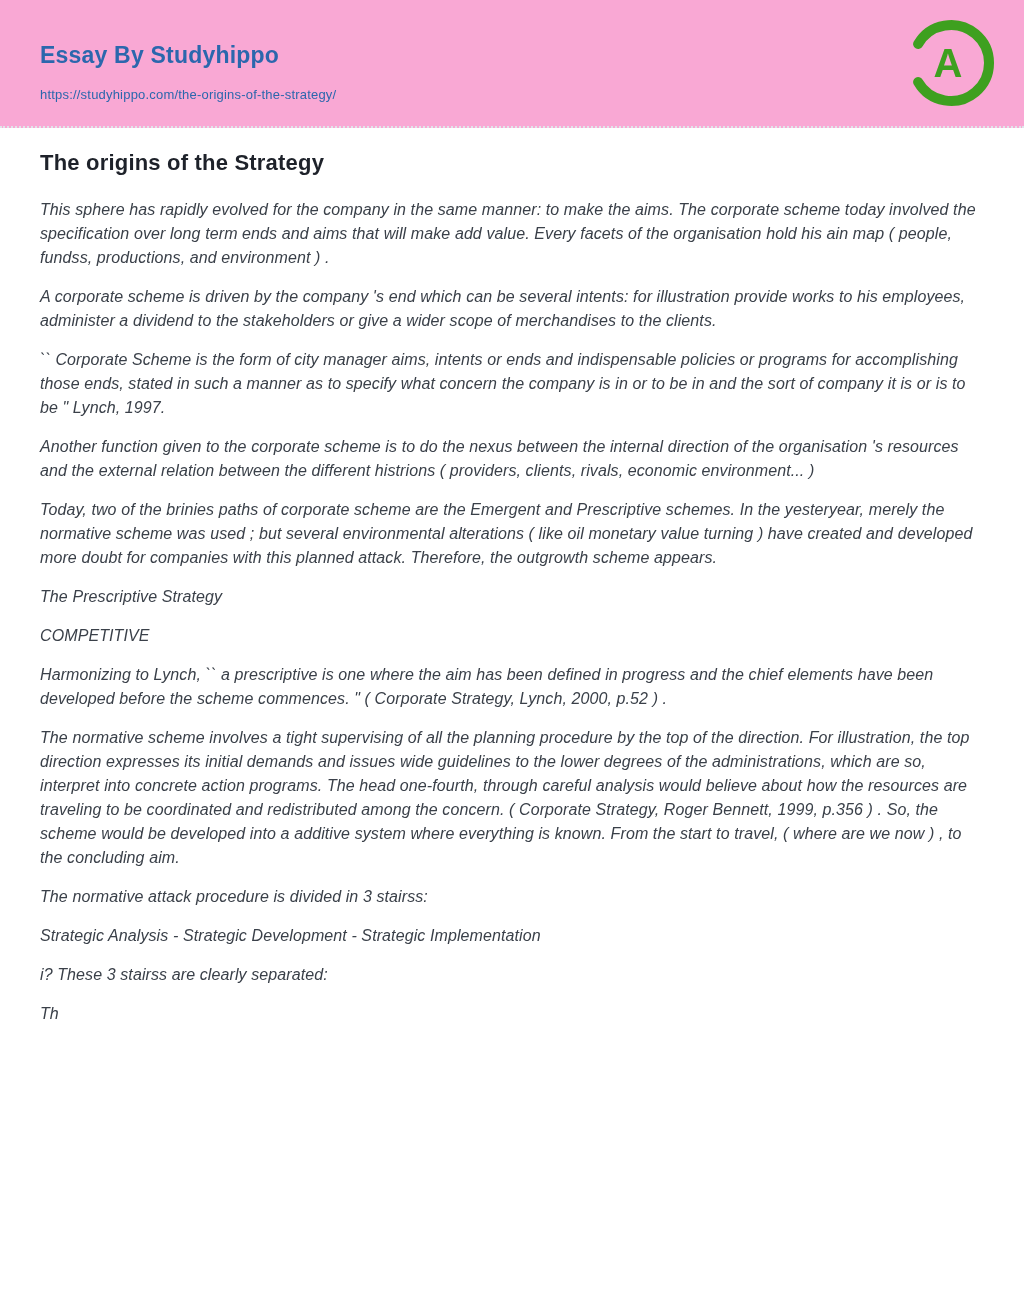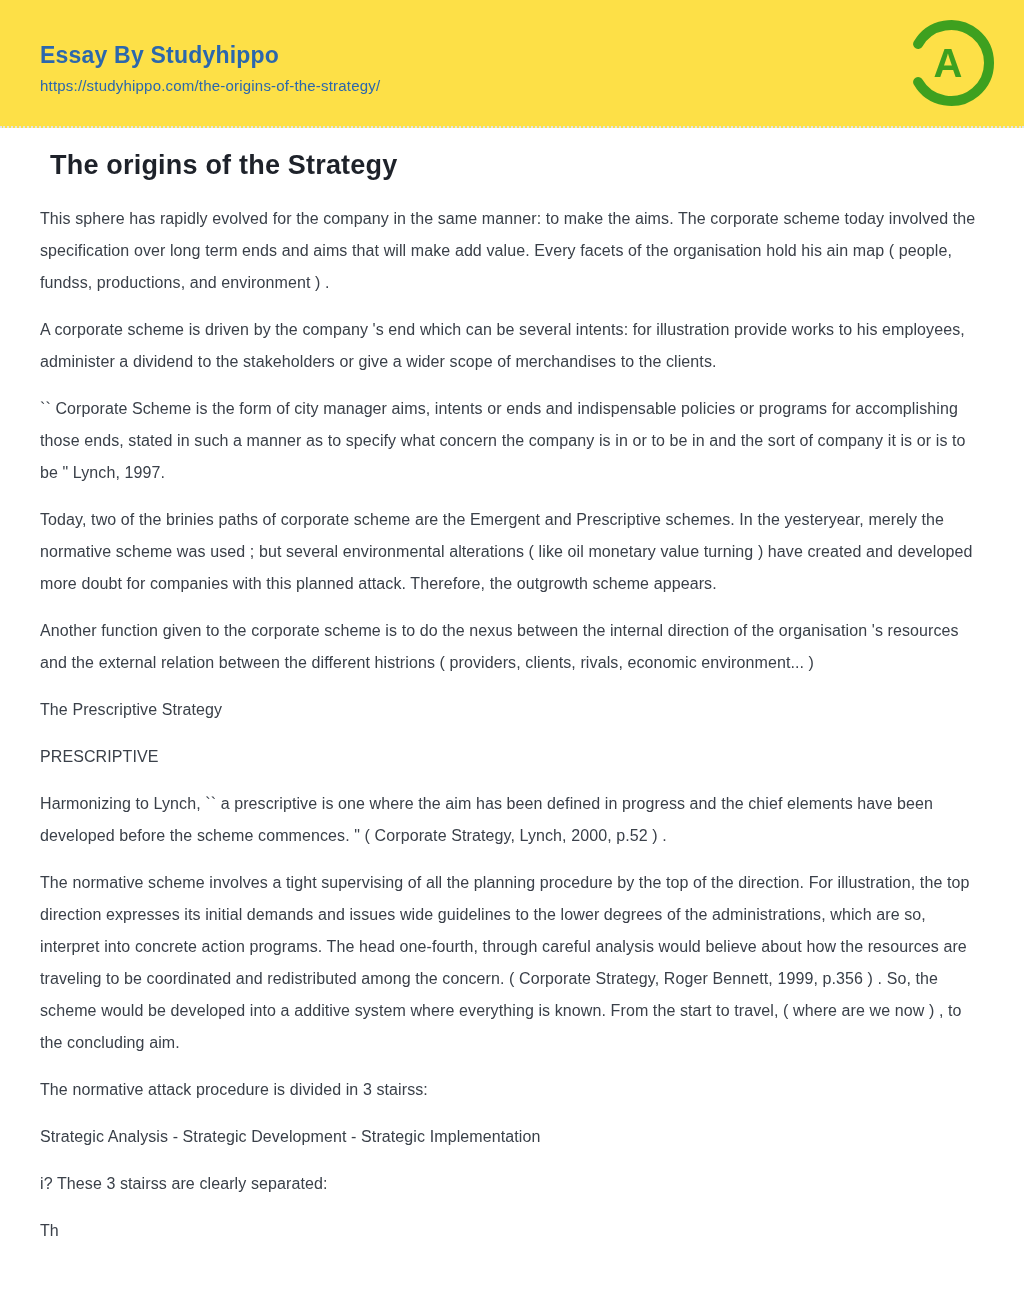--- a/index.html
+++ b/index.html
@@ -8,35 +8,35 @@
     width: 1024px;
     min-height: 1301px;
     margin: 0 auto;
     font-family: "Liberation Sans", sans-serif;
     color: #3a4049;
   }
 
   
   .page-header {
     position: relative;
-    background: #fde047;
+    background: #f9a8d4;
     height: 128px;
     padding: 42px 40px 0 40px;
     border-bottom: 2px dotted #e1e5ea;
   }
   .site-label {
     font-size: 23px;
     font-weight: bold;
     color: #2b67ad;
     letter-spacing: 0.2px;
   }
   .page-url {
     display: inline-block;
-    margin-top: 8px;
-    font-size: 15px;
+    margin-top: 18px;
+    font-size: 13px;
     color: #2b67ad;
     text-decoration: none;
     letter-spacing: 0.2px;
   }
   .logo {
     position: absolute;
     top: 18px;
     right: 28px;
     width: 90px;
     height: 90px;
@@ -47,32 +47,33 @@
     font-weight: bold;
     font-size: 40px;
     fill: #3ea01f;
   }
 
   
   .article {
     padding: 18px 40px 40px 40px;
   }
   .article-title {
-    font-size: 27px;
+    font-size: 22px;
     font-weight: bold;
     color: #1e222a;
     letter-spacing: 0.2px;
-    margin: 4px 0 22px 10px;
+    margin: 4px 0 22px 0;
   }
   .article p {
     font-size: 16px;
-    line-height: 32px;
+    line-height: 24px;
     color: #3a4049;
     margin: 0 0 15px 0;
     letter-spacing: 0.1px;
+    font-style: italic;
   }
 </style>
 </head>
 <body>
 
 <header class="page-header">
   <div class="site-label">Essay By Studyhippo</div>
   <a class="page-url" href="#">https://studyhippo.com/the-origins-of-the-strategy/</a>
   <div class="logo">
     <svg viewBox="0 0 90 90" aria-hidden="true">
@@ -81,23 +82,23 @@
     </svg>
   </div>
 </header>
 
 <main class="article">
   <h1 class="article-title">The origins of the Strategy</h1>
 
   <p>This sphere has rapidly evolved for the company in the same manner: to make the aims. The corporate scheme today involved the specification over long term ends and aims that will make add value. Every facets of the organisation hold his ain map ( people, fundss, productions, and environment ) .</p>
   <p>A corporate scheme is driven by the company 's end which can be several intents: for illustration provide works to his employees, administer a dividend to the stakeholders or give a wider scope of merchandises to the clients.</p>
   <p>`` Corporate Scheme is the form of city manager aims, intents or ends and indispensable policies or programs for accomplishing those ends, stated in such a manner as to specify what concern the company is in or to be in and the sort of company it is or is to be " Lynch, 1997.</p>
+  <p>Another function given to the corporate scheme is to do the nexus between the internal direction of the organisation 's resources and the external relation between the different histrions ( providers, clients, rivals, economic environment... )</p>
   <p>Today, two of the brinies paths of corporate scheme are the Emergent and Prescriptive schemes. In the yesteryear, merely the normative scheme was used ; but several environmental alterations ( like oil monetary value turning ) have created and developed more doubt for companies with this planned attack. Therefore, the outgrowth scheme appears.</p>
-  <p>Another function given to the corporate scheme is to do the nexus between the internal direction of the organisation 's resources and the external relation between the different histrions ( providers, clients, rivals, economic environment... )</p>
   <p>The Prescriptive Strategy</p>
-  <p>PRESCRIPTIVE</p>
+  <p>COMPETITIVE</p>
   <p>Harmonizing to Lynch, `` a prescriptive is one where the aim has been defined in progress and the chief elements have been developed before the scheme commences. " ( Corporate Strategy, Lynch, 2000, p.52 ) .</p>
   <p>The normative scheme involves a tight supervising of all the planning procedure by the top of the direction. For illustration, the top direction expresses its initial demands and issues wide guidelines to the lower degrees of the administrations, which are so, interpret into concrete action programs. The head one-fourth, through careful analysis would believe about how the resources are traveling to be coordinated and redistributed among the concern. ( Corporate Strategy, Roger Bennett, 1999, p.356 ) . So, the scheme would be developed into a additive system where everything is known. From the start to travel, ( where are we now ) , to the concluding aim.</p>
   <p>The normative attack procedure is divided in 3 stairss:</p>
   <p>Strategic Analysis - Strategic Development - Strategic Implementation</p>
   <p>i? These 3 stairss are clearly separated:</p>
   <p>Th</p>
 </main>
 
 </body></html>

